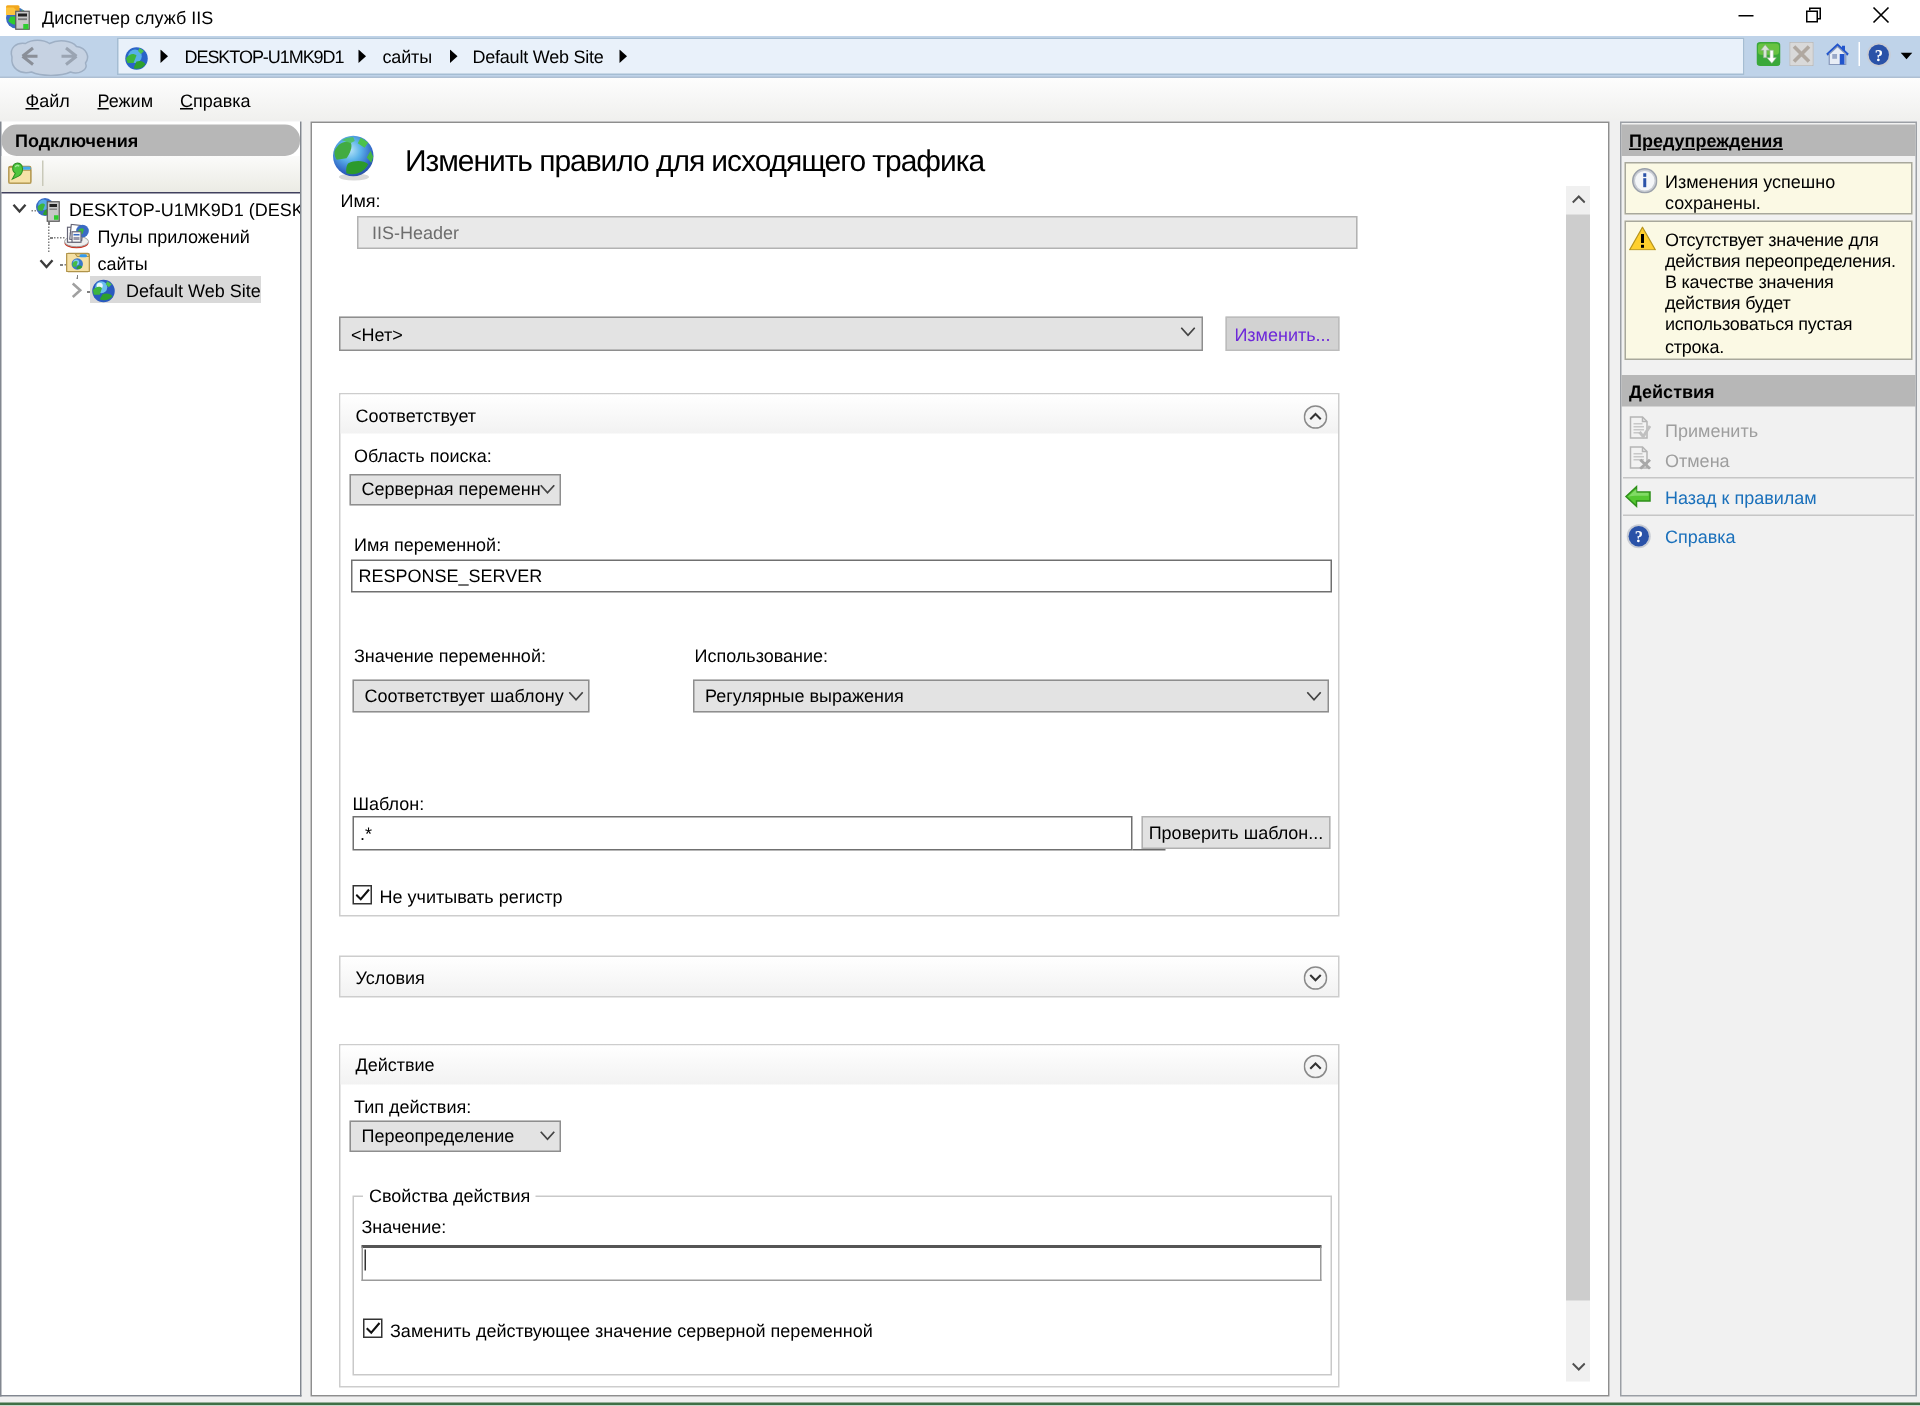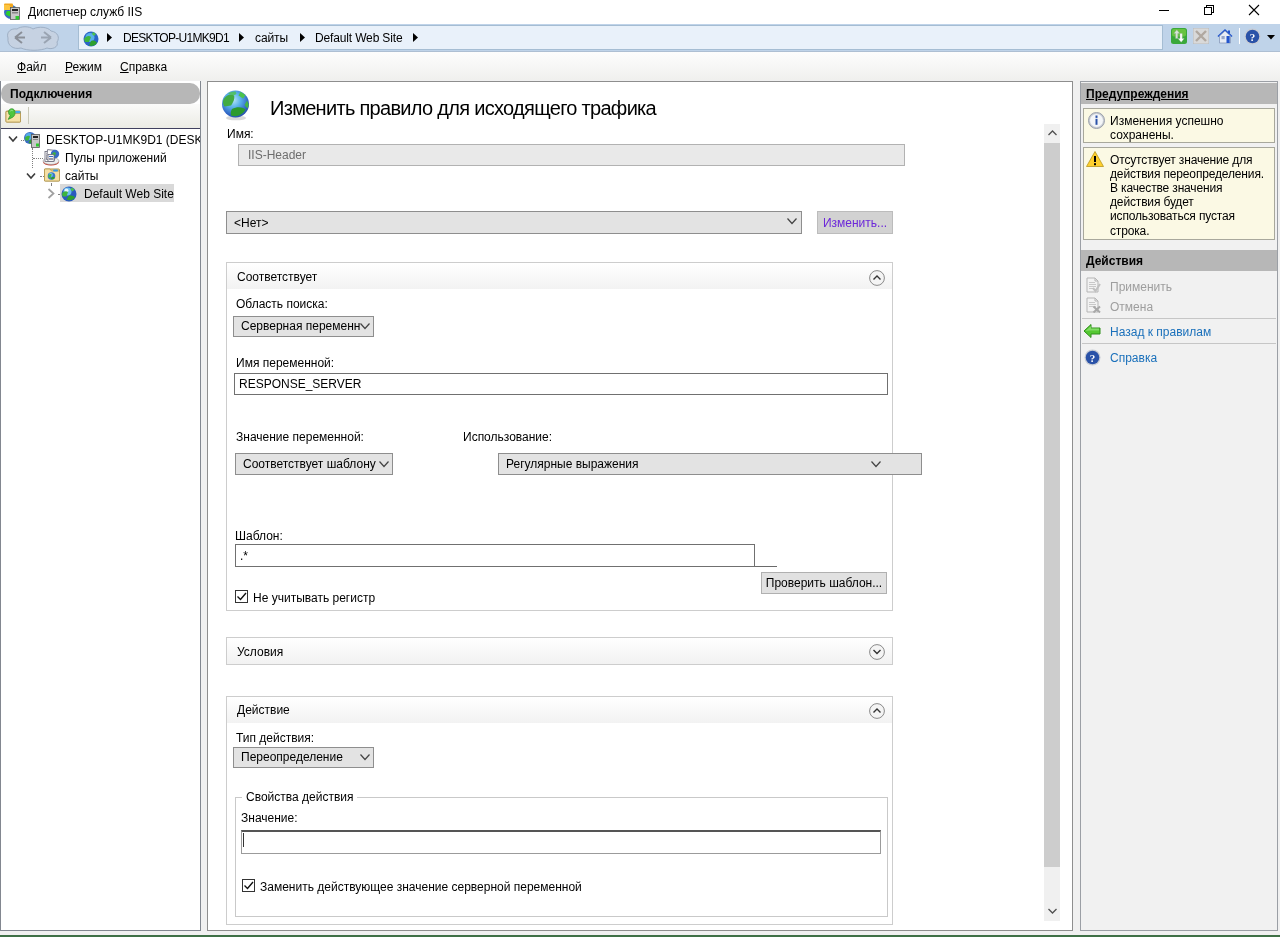--- a/index.html
+++ b/index.html
@@ -219,29 +219,29 @@
 
 <div class="abs" style="left:236px;top:356px;">Имя переменной:</div>
 <div class="abs" style="left:234px;top:373px;width:654px;height:22px;background:#fff;border:1px solid #707070;padding:3px 0 0 4px;">RESPONSE_SERVER</div>
 
 <div class="abs" style="left:236px;top:430px;">Значение переменной:</div>
 <div class="abs" style="left:235px;top:453px;width:158px;height:22px;background:#e3e3e3;border:1px solid #8e8e8e;padding:3px 0 0 7px;">Соответствует шаблону</div>
 <svg class="abs" style="left:379px;top:461px;" width="10" height="7">
     <path d="M0.5 0.5 L5 5.5 L9.5 0.5" stroke="#444" stroke-width="1.2" fill="none"></path>
   </svg>
 <div class="abs" style="left:463px;top:430px;">Использование:</div>
-<div class="abs" style="left:462px;top:453px;width:424px;height:22px;background:#e3e3e3;border:1px solid #8e8e8e;padding:3px 0 0 7px;margin-left:36px;">Регулярные выражения</div>
+<div class="abs" style="left:462px;top:453px;width:424px;height:22px;background:#e3e3e3;border:1px solid #8e8e8e;padding:3px 0 0 7px;">Регулярные выражения</div>
 <svg class="abs" style="left:871px;top:461px;" width="10" height="7">
     <path d="M0.5 0.5 L5 5.5 L9.5 0.5" stroke="#444" stroke-width="1.2" fill="none"></path>
   </svg>
 
 <div class="abs" style="left:235px;top:529px;">Шаблон:</div>
 <div class="abs" style="left:235px;top:544px;width:520px;height:23px;background:#fff;border:1px solid #707070;padding:4px 0 0 4px;">.*</div>
 <div class="abs" style="left:755px;top:566px;width:22px;height:1px;background:#6a6a6a;"></div>
-<div class="abs" style="left:761px;top:544px;width:126px;height:22px;background:#e1e1e1;border:1px solid #b0b0b0;text-align:center;padding-top:3px;margin-top:28px;">Проверить шаблон...</div>
+<div class="abs" style="left:761px;top:544px;width:126px;height:22px;background:#e1e1e1;border:1px solid #b0b0b0;text-align:center;padding-top:3px;">Проверить шаблон...</div>
 
 <div class="abs" style="left:235px;top:590px;width:13px;height:13px;background:#fff;border:1px solid #333;"></div>
 <svg class="abs" style="left:237px;top:592px;" width="10" height="9">
     <path d="M0.5 4.5 L3.5 7.5 L9 1" stroke="#111" stroke-width="1.4" fill="none"></path>
   </svg>
 <div class="abs" style="left:253px;top:591px;">Не учитывать регистр</div>
 
 <div class="abs" style="left:226px;top:637px;width:667px;height:28px;border:1px solid #cdcdcd;background:linear-gradient(#ffffff,#f2f2f2);"></div>
 <div class="abs" style="left:237px;top:645px;">Условия</div>
 <svg class="abs" style="left:869px;top:644px;" width="16" height="16" viewBox="0 0 16 16">

